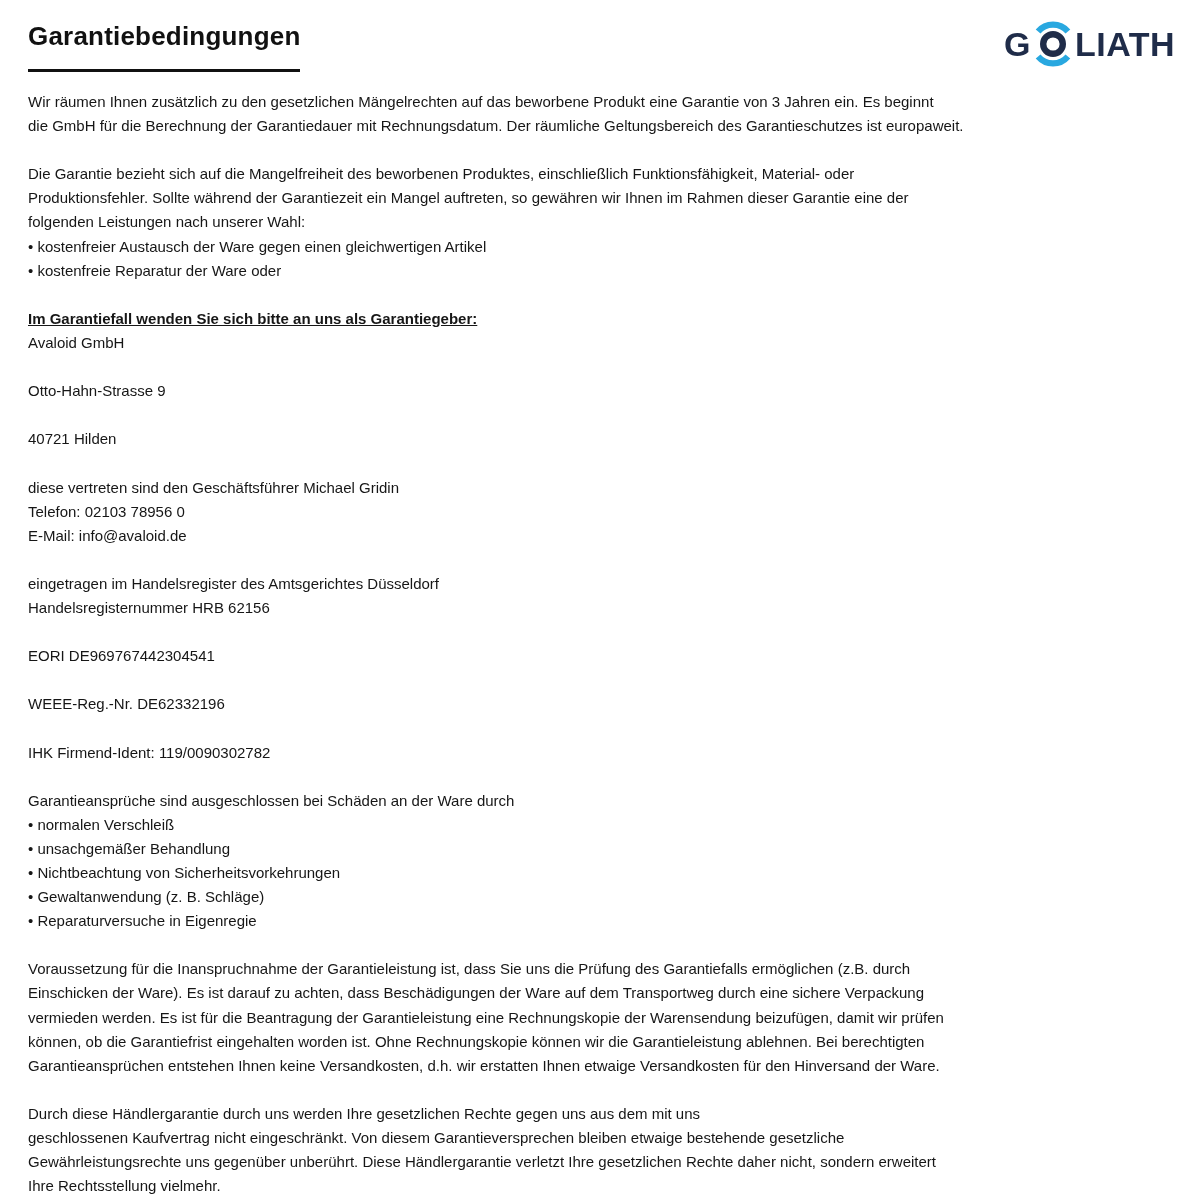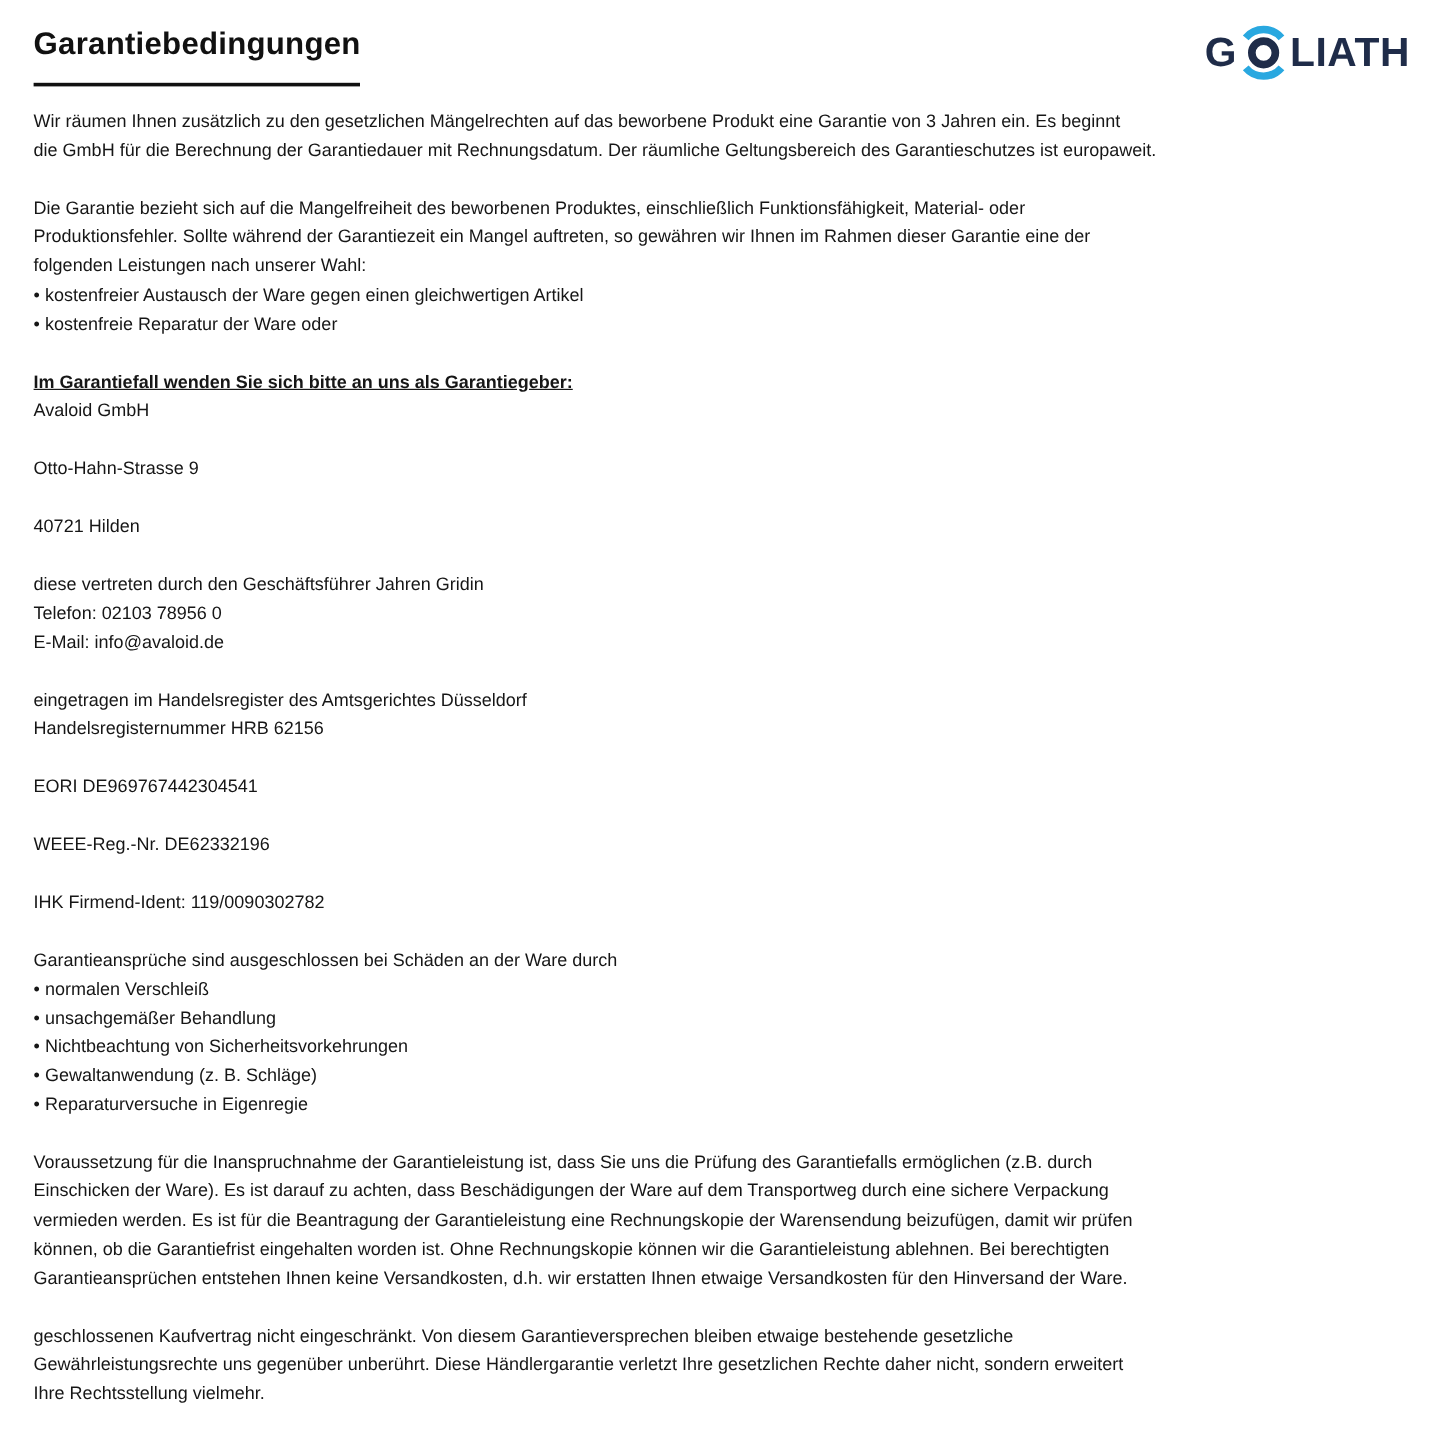--- a/index.html
+++ b/index.html
@@ -85,21 +85,21 @@
       <div class="line">• kostenfreier Austausch der Ware gegen einen gleichwertigen Artikel</div>
       <div class="line">• kostenfreie Reparatur der Ware oder</div>
       <div class="line"></div>
       <div class="line bold">Im Garantiefall wenden Sie sich bitte an uns als Garantiegeber:</div>
       <div class="line">Avaloid GmbH</div>
       <div class="line"></div>
       <div class="line">Otto-Hahn-Strasse 9</div>
       <div class="line"></div>
       <div class="line">40721 Hilden</div>
       <div class="line"></div>
-      <div class="line">diese vertreten durch den Geschäftsführer Jahren Gridin</div>
+      <div class="line">diese vertreten sind den Geschäftsführer Michael Gridin</div>
       <div class="line">Telefon: 02103 78956 0</div>
       <div class="line">E-Mail: info@avaloid.de</div>
       <div class="line"></div>
       <div class="line">eingetragen im Handelsregister des Amtsgerichtes Düsseldorf</div>
       <div class="line">Handelsregisternummer HRB 62156</div>
       <div class="line"></div>
       <div class="line">EORI DE969767442304541</div>
       <div class="line"></div>
       <div class="line">WEEE-Reg.-Nr. DE62332196</div>
       <div class="line"></div>
@@ -111,18 +111,19 @@
       <div class="line">• Nichtbeachtung von Sicherheitsvorkehrungen</div>
       <div class="line">• Gewaltanwendung (z. B. Schläge)</div>
       <div class="line">• Reparaturversuche in Eigenregie</div>
       <div class="line"></div>
       <div class="line">Voraussetzung für die Inanspruchnahme der Garantieleistung ist, dass Sie uns die Prüfung des Garantiefalls ermöglichen (z.B. durch</div>
       <div class="line">Einschicken der Ware). Es ist darauf zu achten, dass Beschädigungen der Ware auf dem Transportweg durch eine sichere Verpackung</div>
       <div class="line">vermieden werden. Es ist für die Beantragung der Garantieleistung eine Rechnungskopie der Warensendung beizufügen, damit wir prüfen</div>
       <div class="line">können, ob die Garantiefrist eingehalten worden ist. Ohne Rechnungskopie können wir die Garantieleistung ablehnen. Bei berechtigten</div>
       <div class="line">Garantieansprüchen entstehen Ihnen keine Versandkosten, d.h. wir erstatten Ihnen etwaige Versandkosten für den Hinversand der Ware.</div>
       <div class="line"></div>
+      <div class="line">Durch diese Händlergarantie durch uns werden Ihre gesetzlichen Rechte gegen uns aus dem mit uns</div>
       <div class="line">geschlossenen Kaufvertrag nicht eingeschränkt. Von diesem Garantieversprechen bleiben etwaige bestehende gesetzliche</div>
       <div class="line">Gewährleistungsrechte uns gegenüber unberührt. Diese Händlergarantie verletzt Ihre gesetzlichen Rechte daher nicht, sondern erweitert</div>
       <div class="line">Ihre Rechtsstellung vielmehr.</div>
     </div>
 
 </div>
 
 </body></html>

